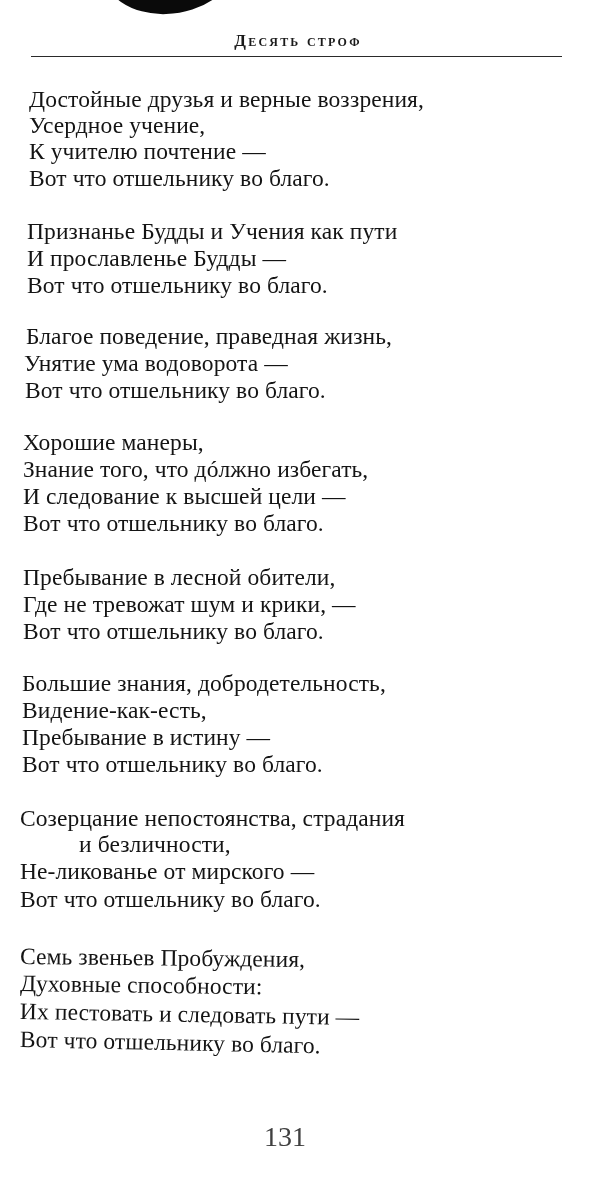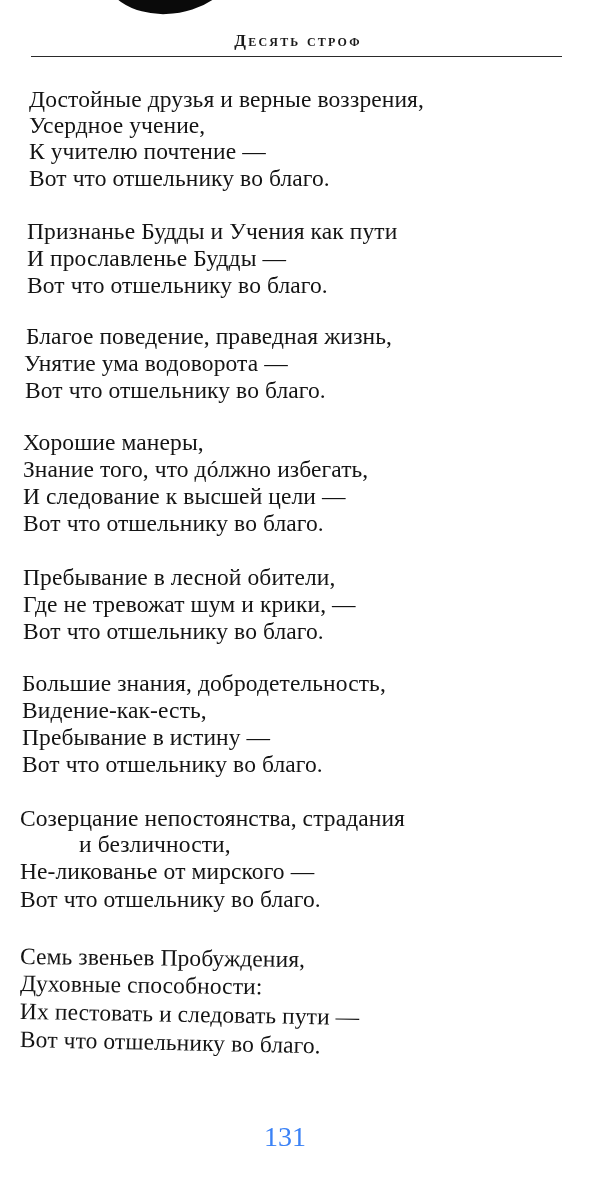--- a/index.html
+++ b/index.html
@@ -69,21 +69,21 @@
     letter-spacing: 0.1px;
   }
   .page-number {
     position: absolute;
     top: 1120px;
     left: 0;
     width: 600px;
     text-align: center;
     font-size: 28px;
     line-height: 34px;
-    color: #3b82f6;
+    color: #404040;
   }
   .page-number span { display: inline-block; transform: translateX(-15px); }
   .skew { transform-origin: 0 50%; }
 </style>
 </head>
 <body>
 
 <div class="blob"></div>
 
 <div class="running-head">

